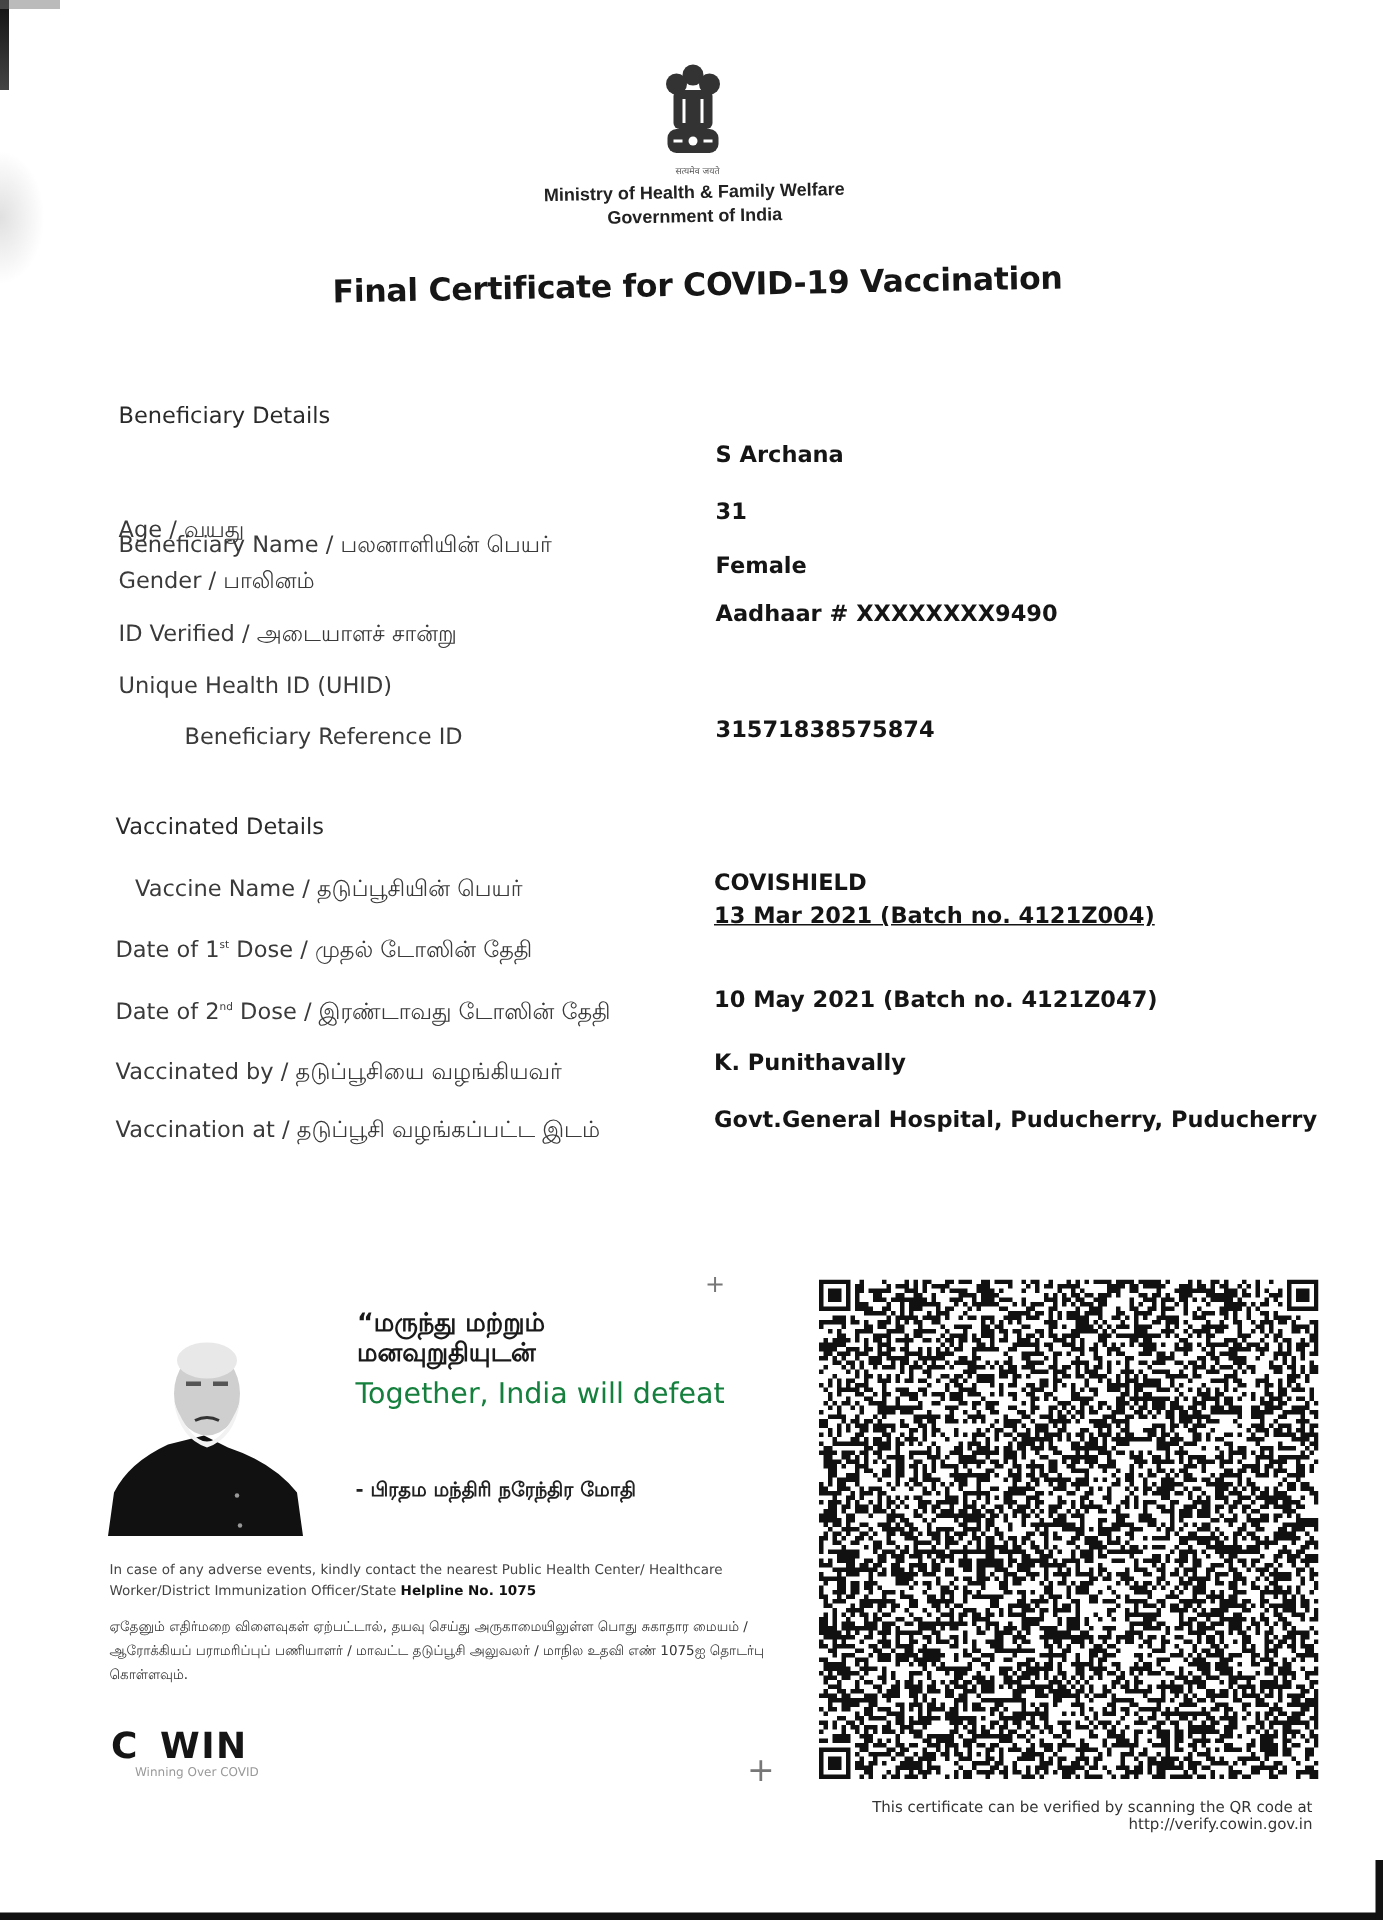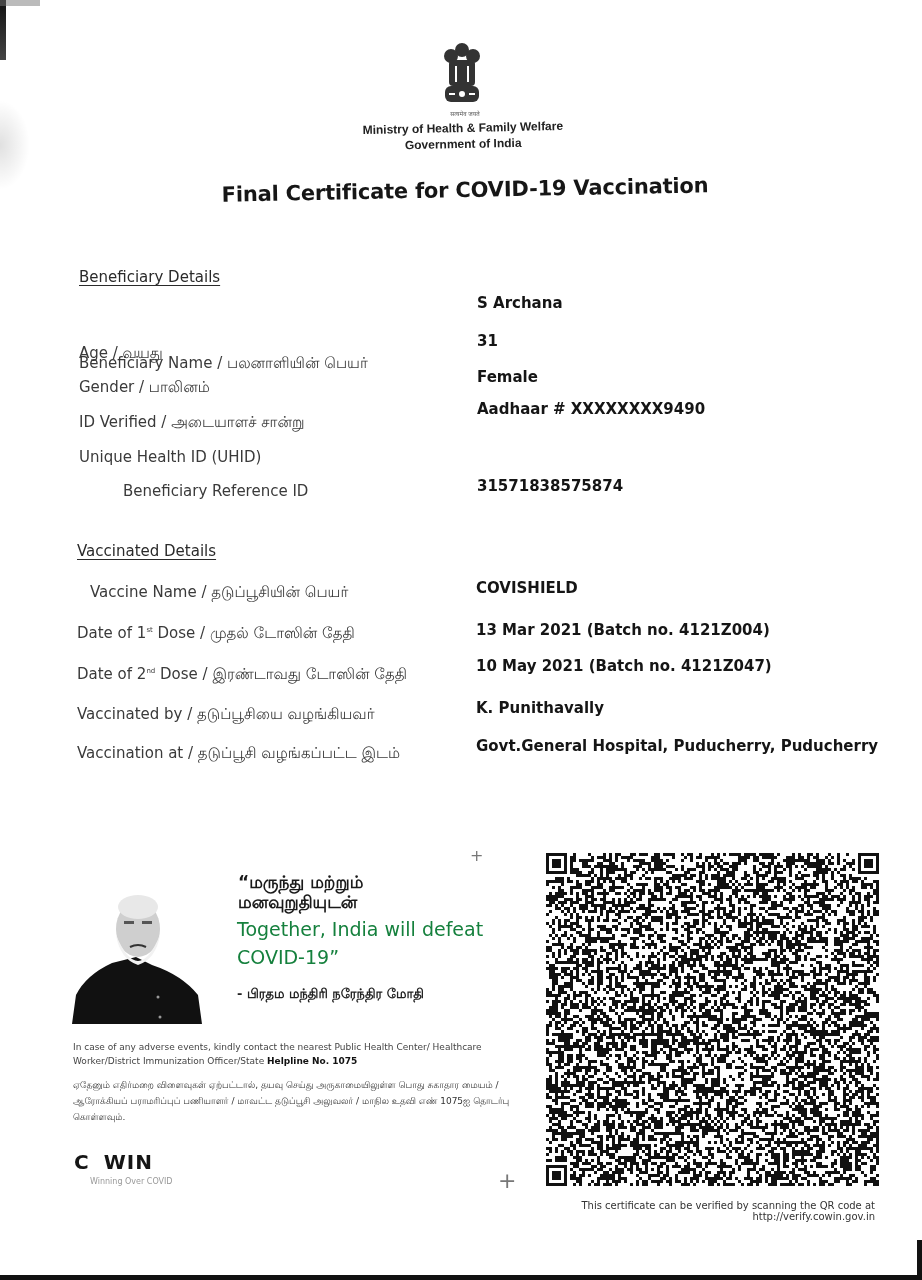--- a/index.html
+++ b/index.html
@@ -29,39 +29,39 @@
     left: 330px; top: 120px; width: 266px; text-align: center;
     font-family: "Liberation Sans", sans-serif; font-weight: bold; font-size: 12px; line-height: 16px;
     transform: rotate(-1.2deg); color: #222;
   }
   .title {
     left: 205px; top: 178px; width: 520px; text-align: center;
     font-family: "DejaVu Sans", sans-serif; font-weight: bold; font-size: 21px;
     transform: rotate(-1.1deg); color: #161616; letter-spacing: -0.2px;
   }
   .section-head {
-    position: absolute; font-size: 15px; color: #2a2a2a; text-decoration: underline;
+    position: absolute; font-size: 15px; color: #2a2a2a; 
     text-underline-offset: 3px; text-decoration-thickness: 1px;
   }
   .row-label {
     position: absolute; font-size: 15px; color: #3a3a3a; white-space: nowrap;
   }
   .row-value {
     position: absolute; font-size: 15px; font-weight: bold; color: #151515; white-space: nowrap;
   }
   .sup { font-size: 7px; vertical-align: super; }
   .photo { left: 72px; top: 887px; width: 135px; height: 137px; }
   .quote-ta { left: 238px; top: 872px; font-size: 17px; line-height: 20px; font-weight: bold; color: #1a1a1a; }
   .quote-en { left: 237px; top: 915px; font-size: 19px; line-height: 28px; color: #15803d; }
   .quote-attr { left: 237px; top: 986px; font-size: 13px; font-weight: bold; color: #222; }
   .plus { font-size: 16px; color: #777; }
   .adverse-en { left: 73px; top: 1040px; font-size: 9px; line-height: 14px; color: #444; width: 460px; }
   .adverse-en b { color: #111; }
   .adverse-ta { left: 73px; top: 1077px; font-size: 9px; line-height: 16px; color: #333; width: 460px; }
-  .cowin { left: 74px; top: 1150px; font-size: 20px; font-weight: bold; color: #151515; letter-spacing: 1px; }
+  .cowin { left: 74px; top: 1150px; font-size: 24px; font-weight: bold; color: #151515; letter-spacing: 1px; }
   .cowin-tag { left: 90px; top: 1177px; font-size: 8px; color: #999; }
   .qr { left: 546px; top: 853px; width: 333px; height: 333px; }
   .verify { left: 545px; top: 1200px; width: 330px; text-align: right; font-size: 10px; line-height: 11px; color: #333; }
 </style>
 </head>
 <body>
 
 <div class="corner-shadow"></div>
 <div class="corner-shadow2"></div>
 <div class="side-smudge"></div>
@@ -112,21 +112,21 @@
 <div class="row-value" style="left:477px; top:477px;">31571838575874</div>
 
 <div class="section-head" style="left:77px; top:542px;">Vaccinated Details</div>
 
 <div class="row-label" style="left:77px; top:583px;margin-left:13px;">Vaccine Name / தடுப்பூசியின் பெயர்</div>
 <div class="row-value" style="left:476px; top:579px;">COVISHIELD</div>
 
 <div class="row-label" style="left:77px; top:624px;">
   <span>Date of 1</span><span class="sup">st</span><span> Dose / முதல் டோஸின் தேதி</span>
 </div>
-<div class="row-value" style="left:476px; top:621px;">13 Mar 2021 (Batch no. 4121Z004)</div>
+<div class="row-value" style="left:476px; top:601px;text-decoration:underline;">13 Mar 2021 (Batch no. 4121Z004)</div>
 
 <div class="row-label" style="left:77px; top:665px;">
   <span>Date of 2</span><span class="sup">nd</span><span> Dose / இரண்டாவது டோஸின் தேதி</span>
 </div>
 <div class="row-value" style="left:476px; top:657px;">10 May 2021 (Batch no. 4121Z047)</div>
 
 <div class="row-label" style="left:77px; top:705px;">Vaccinated by / தடுப்பூசியை வழங்கியவர்</div>
 <div class="row-value" style="left:476px; top:699px;">K. Punithavally</div>
 
 <div class="row-label" style="left:77px; top:744px;">Vaccination at / தடுப்பூசி வழங்கப்பட்ட இடம்</div>
@@ -143,21 +143,20 @@
   <circle cx="86" cy="110" r="1.5" fill="#999"></circle>
   <circle cx="88" cy="130" r="1.5" fill="#999"></circle>
 </svg>
 
 <div class="abs quote-ta">
   <div>“மருந்து மற்றும்</div>
   <div>மனவுறுதியுடன்</div>
 </div>
 <div class="abs quote-en">
   <div>Together, India will defeat</div>
-  <div>COVID-19”</div>
 </div>
 <div class="abs quote-attr">- பிரதம மந்திரி நரேந்திர மோதி</div>
 
 <div class="abs plus" style="left:470px; top:846px;">+</div>
 <div class="abs plus" style="left:498px; top:1168px; font-size:22px;">+</div>
 
 <div class="abs adverse-en"><span>In case of any adverse events, kindly contact the nearest Public Health Center/ Healthcare Worker/District Immunization Officer/State </span><b>Helpline No. 1075</b></div>
 <div class="abs adverse-ta">ஏதேனும் எதிர்மறை விளைவுகள் ஏற்பட்டால், தயவு செய்து அருகாமையிலுள்ள பொது சுகாதார மையம் / ஆரோக்கியப் பராமரிப்புப் பணியாளர் / மாவட்ட தடுப்பூசி அலுவலர் / மாநில உதவி எண் 1075ஐ தொடர்பு கொள்ளவும்.</div>
 
 <div class="abs cowin">

